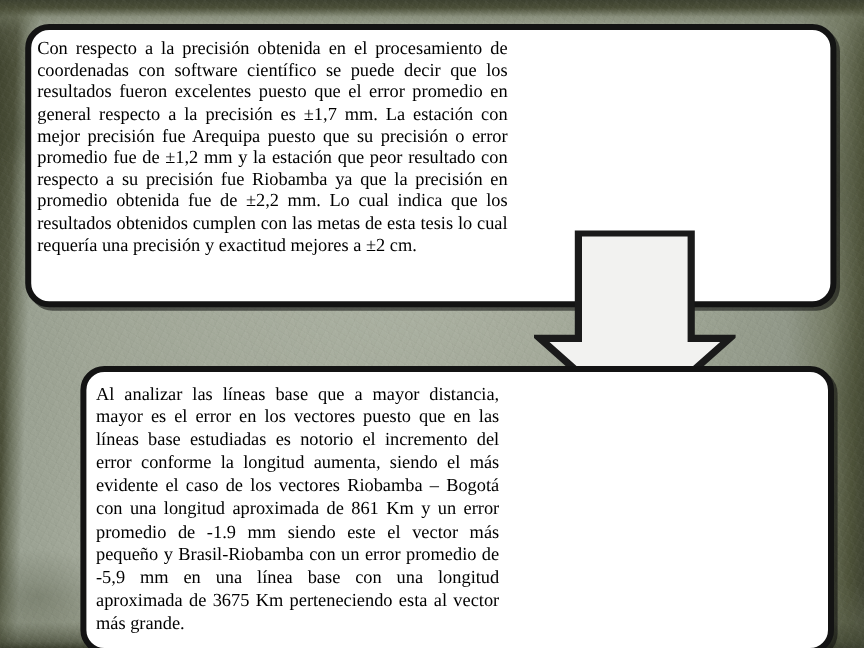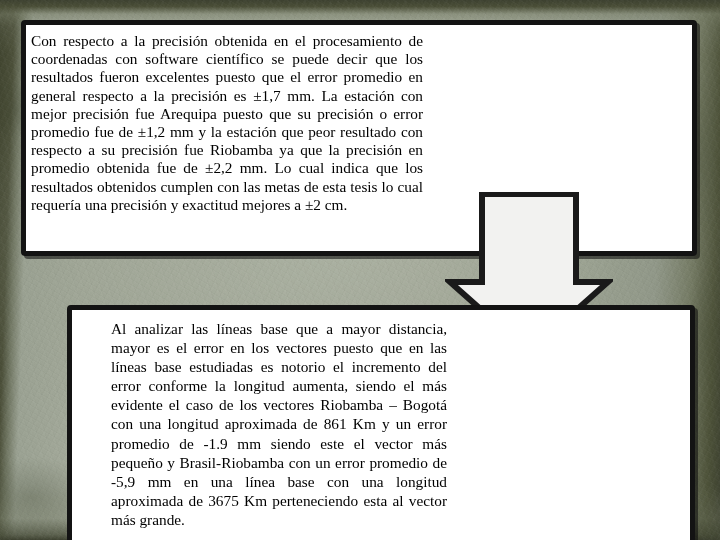--- a/index.html
+++ b/index.html
@@ -75,21 +75,21 @@
       radial-gradient(ellipse 30px 90px at 706px 330px, rgba(74,80,59,0.7) 0%, rgba(74,80,59,0.0) 70%),
       radial-gradient(ellipse 50px 40px at 14px 110px, rgba(64,70,50,0.6) 0%, rgba(64,70,50,0.0) 70%),
       radial-gradient(ellipse 60px 40px at 690px 520px, rgba(64,70,50,0.5) 0%, rgba(64,70,50,0.0) 70%);
   }
 
   
   .textbox {
     position: absolute;
     background: #ffffff;
     border: 5px solid #131313;
-    border-radius: 4px;
+    border-radius: 20px;
     box-sizing: border-box;
     box-shadow: 3px 3px 0 rgba(10,10,10,0.55);
   }
   .textbox p {
     margin: 0;
     text-align: justify;
     text-justify: inter-word;
     color: #000000;
     font-family: "Liberation Serif", serif;
   }
@@ -115,21 +115,20 @@
     width: 628px;
     height: 240px;
   }
   #box-bottom p {
     position: absolute;
     left: 8px;
     top: 9px;
     width: 336px;
     font-size: 15.3px;
     line-height: 19.1px;
-    margin-left: 31px;
   }
 
   
   #down-arrow {
     position: absolute;
     left: 445px;
     top: 192px;
     width: 168px;
     height: 164px;
   }

